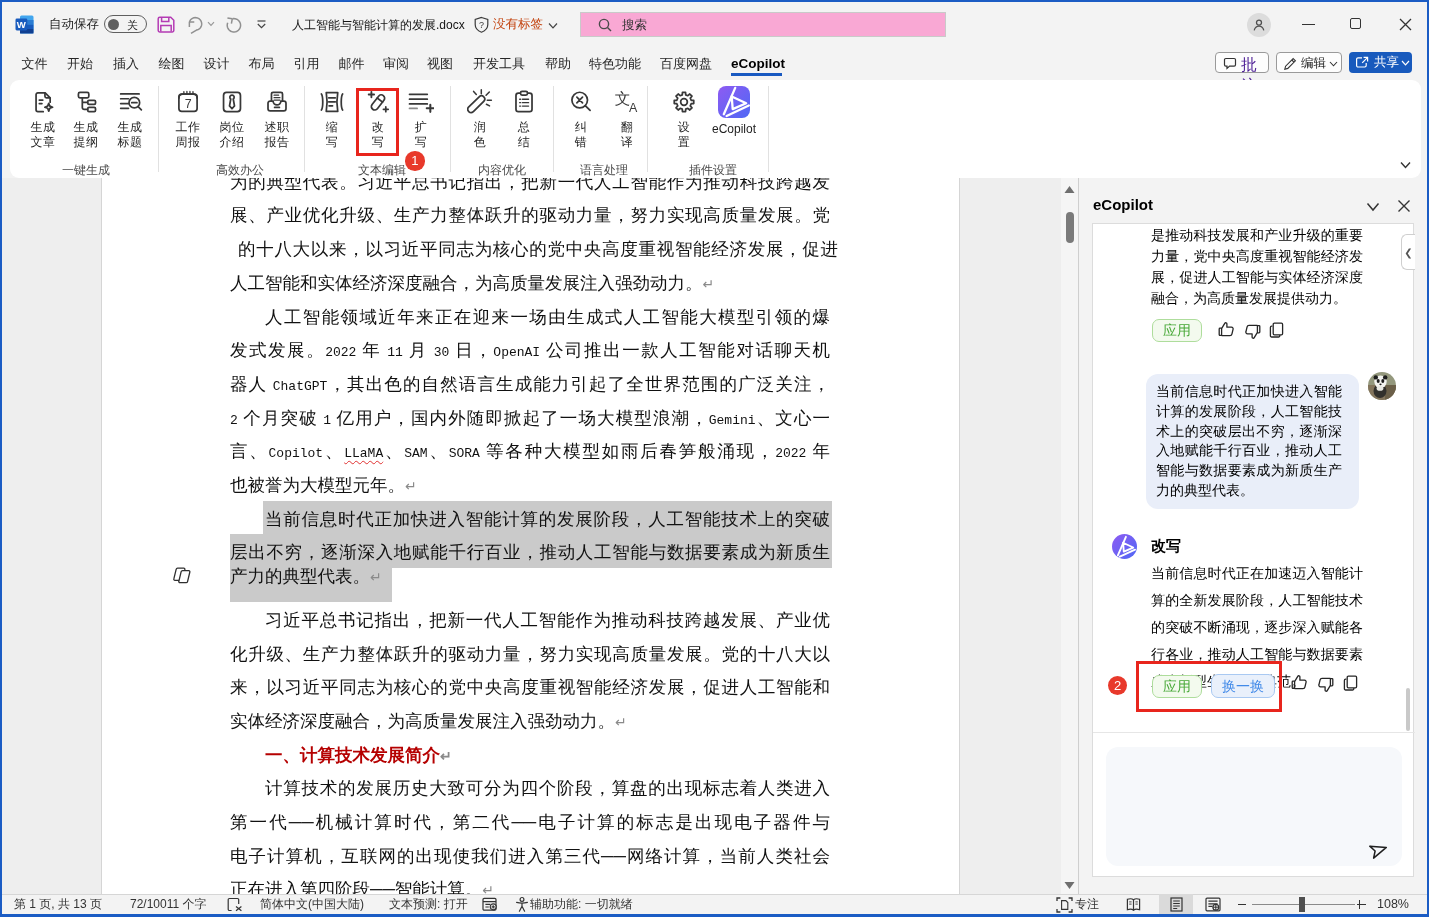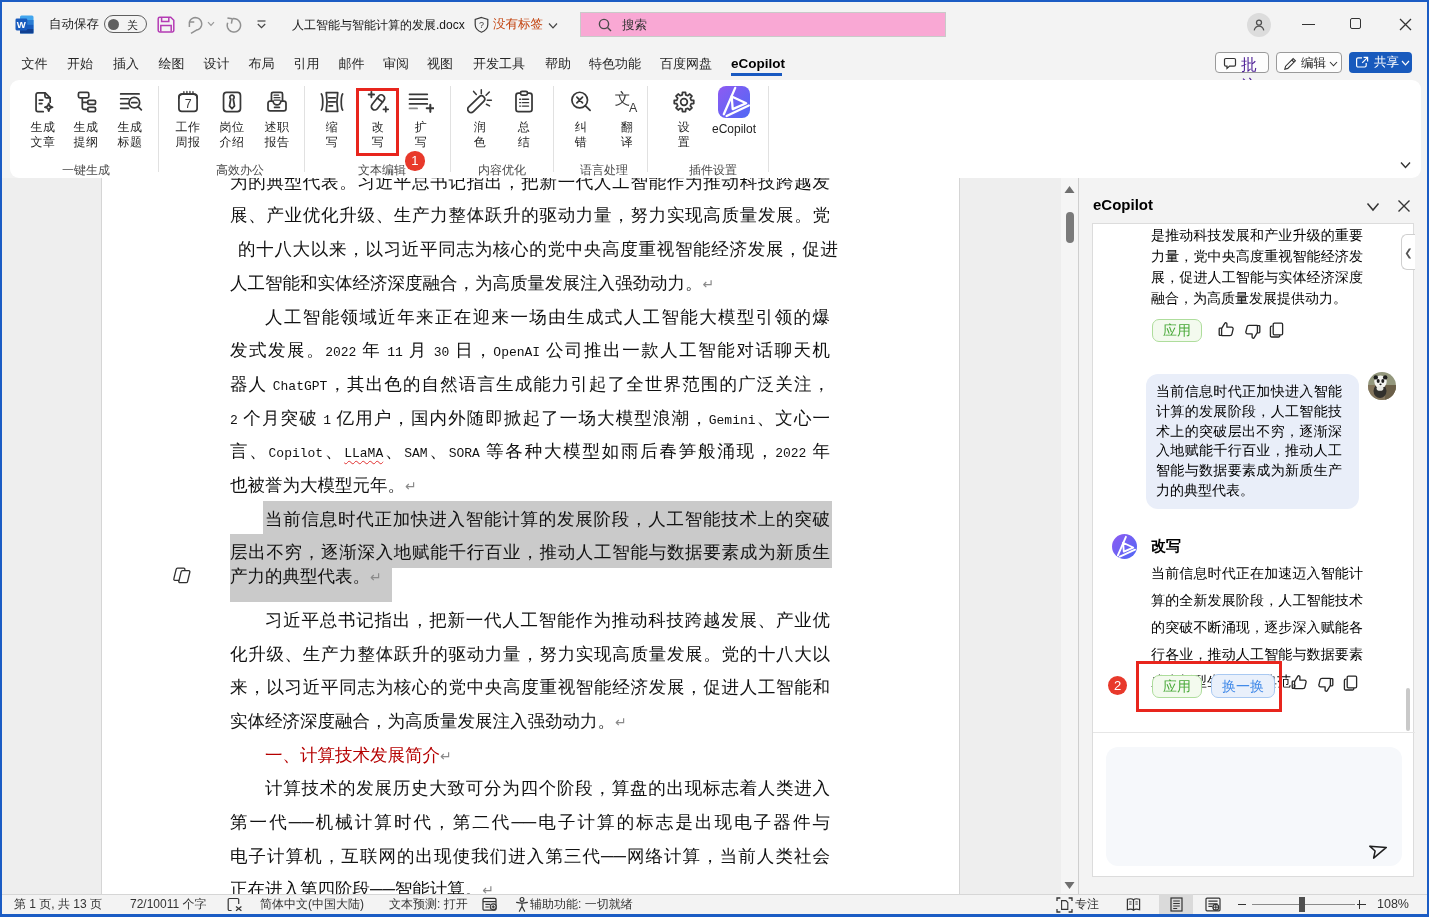--- a/index.html
+++ b/index.html
@@ -325,21 +325,21 @@
 <div class="dline dj" style="top:227.6px;"><span class="m">2</span> 个月突破 <span class="m">1</span> 亿用户，国内外随即掀起了一场大模型浪潮，<span class="m">Gemini</span>、文心一</div>
 <div class="dline dj" style="top:261.3px;">言、<span class="m">Copilot</span>、<span class="m" style="text-decoration:underline wavy #e03131 1px;text-underline-offset:3px">LLaMA</span>、<span class="m">SAM</span>、<span class="m">SORA</span> 等各种大模型如雨后春笋般涌现，<span class="m">2022</span> 年</div>
 <div class="dline" style="top:295.0px;">也被誉为大模型元年。<span class="pm">↵</span></div>
 <div class="dline dj ind" style="top:328.7px;">当前信息时代正加快进入智能计算的发展阶段，人工智能技术上的突破</div>
 <div class="dline dj" style="top:362.4px;">层出不穷，逐渐深入地赋能千行百业，推动人工智能与数据要素成为新质生</div>
 <div class="dline" style="top:386px;">产力的典型代表。<span class="pm">↵</span></div>
 <div class="dline dj ind" style="top:429.8px;text-align:right;">习近平总书记指出，把新一代人工智能作为推动科技跨越发展、产业优</div>
 <div class="dline dj" style="top:463.5px;">化升级、生产力整体跃升的驱动力量，努力实现高质量发展。党的十八大以</div>
 <div class="dline dj" style="top:497.2px;">来，以习近平同志为核心的党中央高度重视智能经济发展，促进人工智能和</div>
 <div class="dline" style="top:530.9px;">实体经济深度融合，为高质量发展注入强劲动力。<span class="pm">↵</span></div>
-<div class="dline" style="top:564.6px;padding-left:35px;color:#b50000;font-weight:normal;">一、计算技术发展简介<span class="pm">↵</span></div>
+<div class="dline" style="top:564.6px;padding-left:35px;color:#b50000;font-weight:bold;">一、计算技术发展简介<span class="pm">↵</span></div>
 <div class="dline dj ind" style="top:598.3px;">计算技术的发展历史大致可分为四个阶段，算盘的出现标志着人类进入</div>
 <div class="dline dj" style="top:632.0px;">第一代──机械计算时代，第二代──电子计算的标志是出现电子器件与</div>
 <div class="dline dj" style="top:665.7px;">电子计算机，互联网的出现使我们进入第三代──网络计算，当前人类社会</div>
 <div class="dline" style="top:699.4px;">正在进入第四阶段──智能计算。<span class="pm">↵</span></div>
 <svg class="abs" style="left:71px;top:389px" width="19" height="17" viewBox="0 0 19 17" fill="none" stroke="#2f2f2f" stroke-width="1.3" stroke-linejoin="round">
 <path d="M4.6 1.2h6.2a1.1 1.1 0 0 1 1.05 1.4l-2.3 9.6a1.5 1.5 0 0 1-1.45 1.1H1.9A1.1 1.1 0 0 1 .85 11.9l2.3-9.6A1.5 1.5 0 0 1 4.6 1.2z" fill="#fff"></path>
 <path d="M9.6 3.6h6.2a1.1 1.1 0 0 1 1.05 1.4l-2.3 9.6a1.5 1.5 0 0 1-1.45 1.1H6.9A1.1 1.1 0 0 1 5.85 14.3l2.3-9.6A1.5 1.5 0 0 1 9.6 3.6z" fill="#fff"></path>
 </svg>
 </div>
 <div class="abs" style="left:1079px;top:178px;width:348px;height:716px;background:#f3f3f3">

